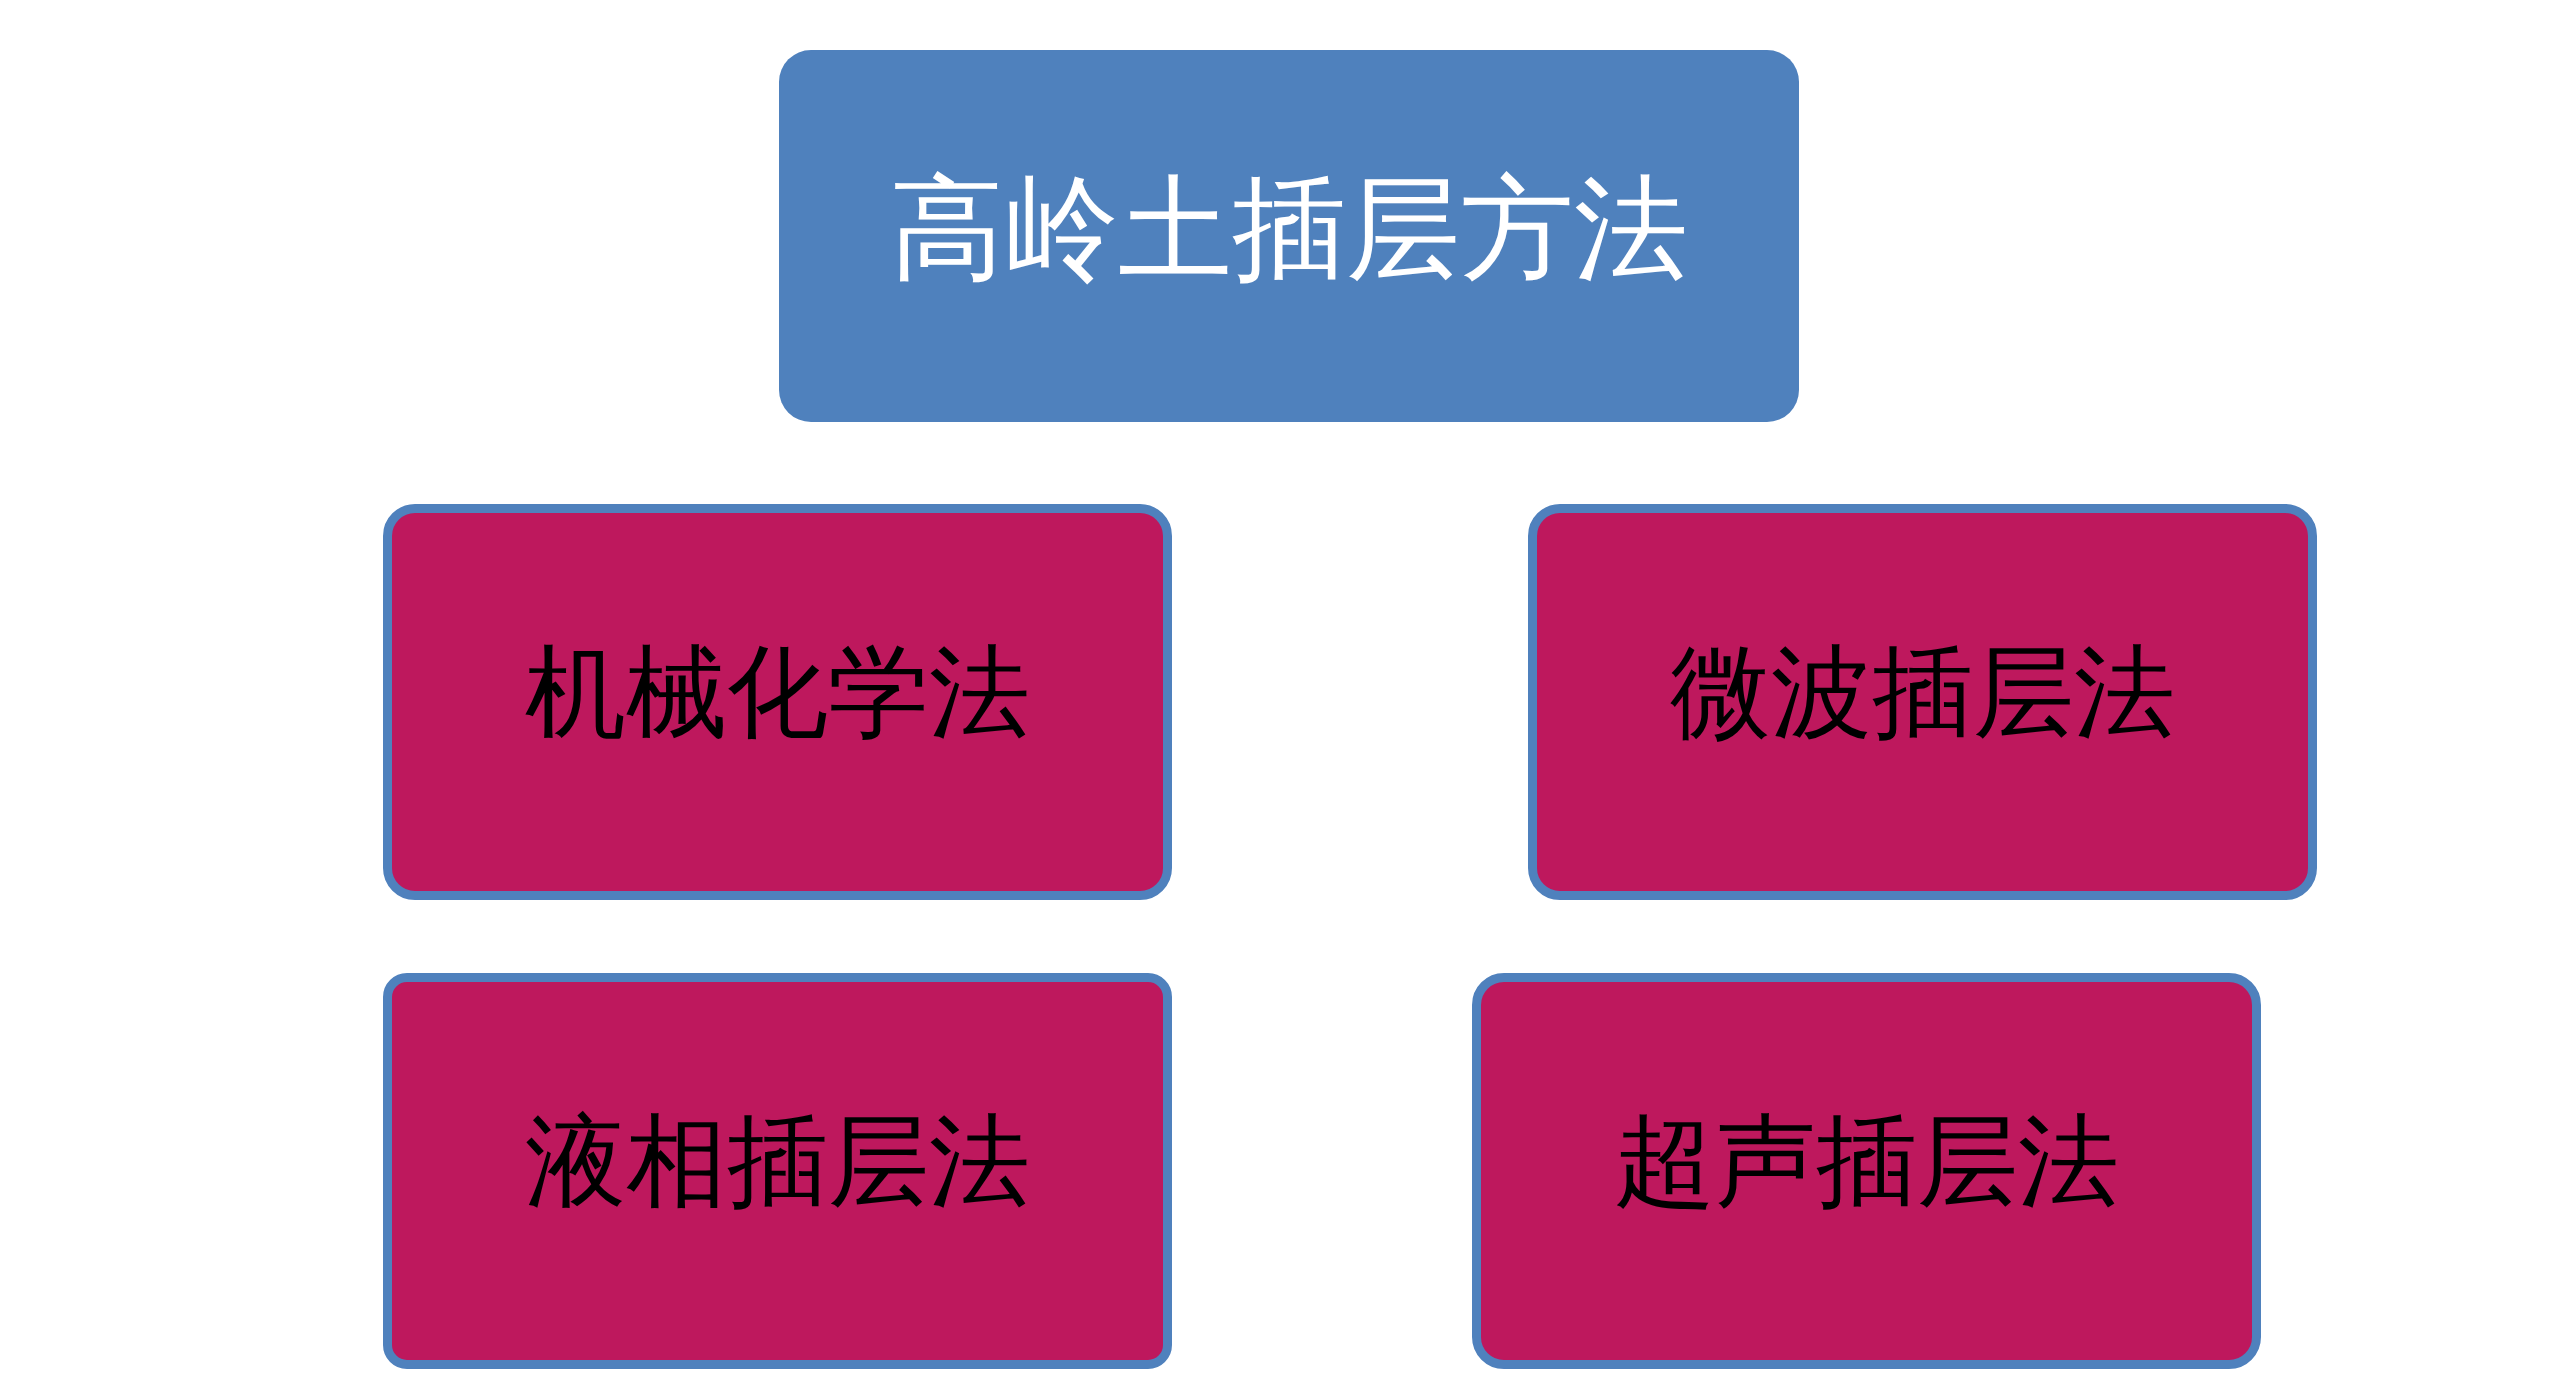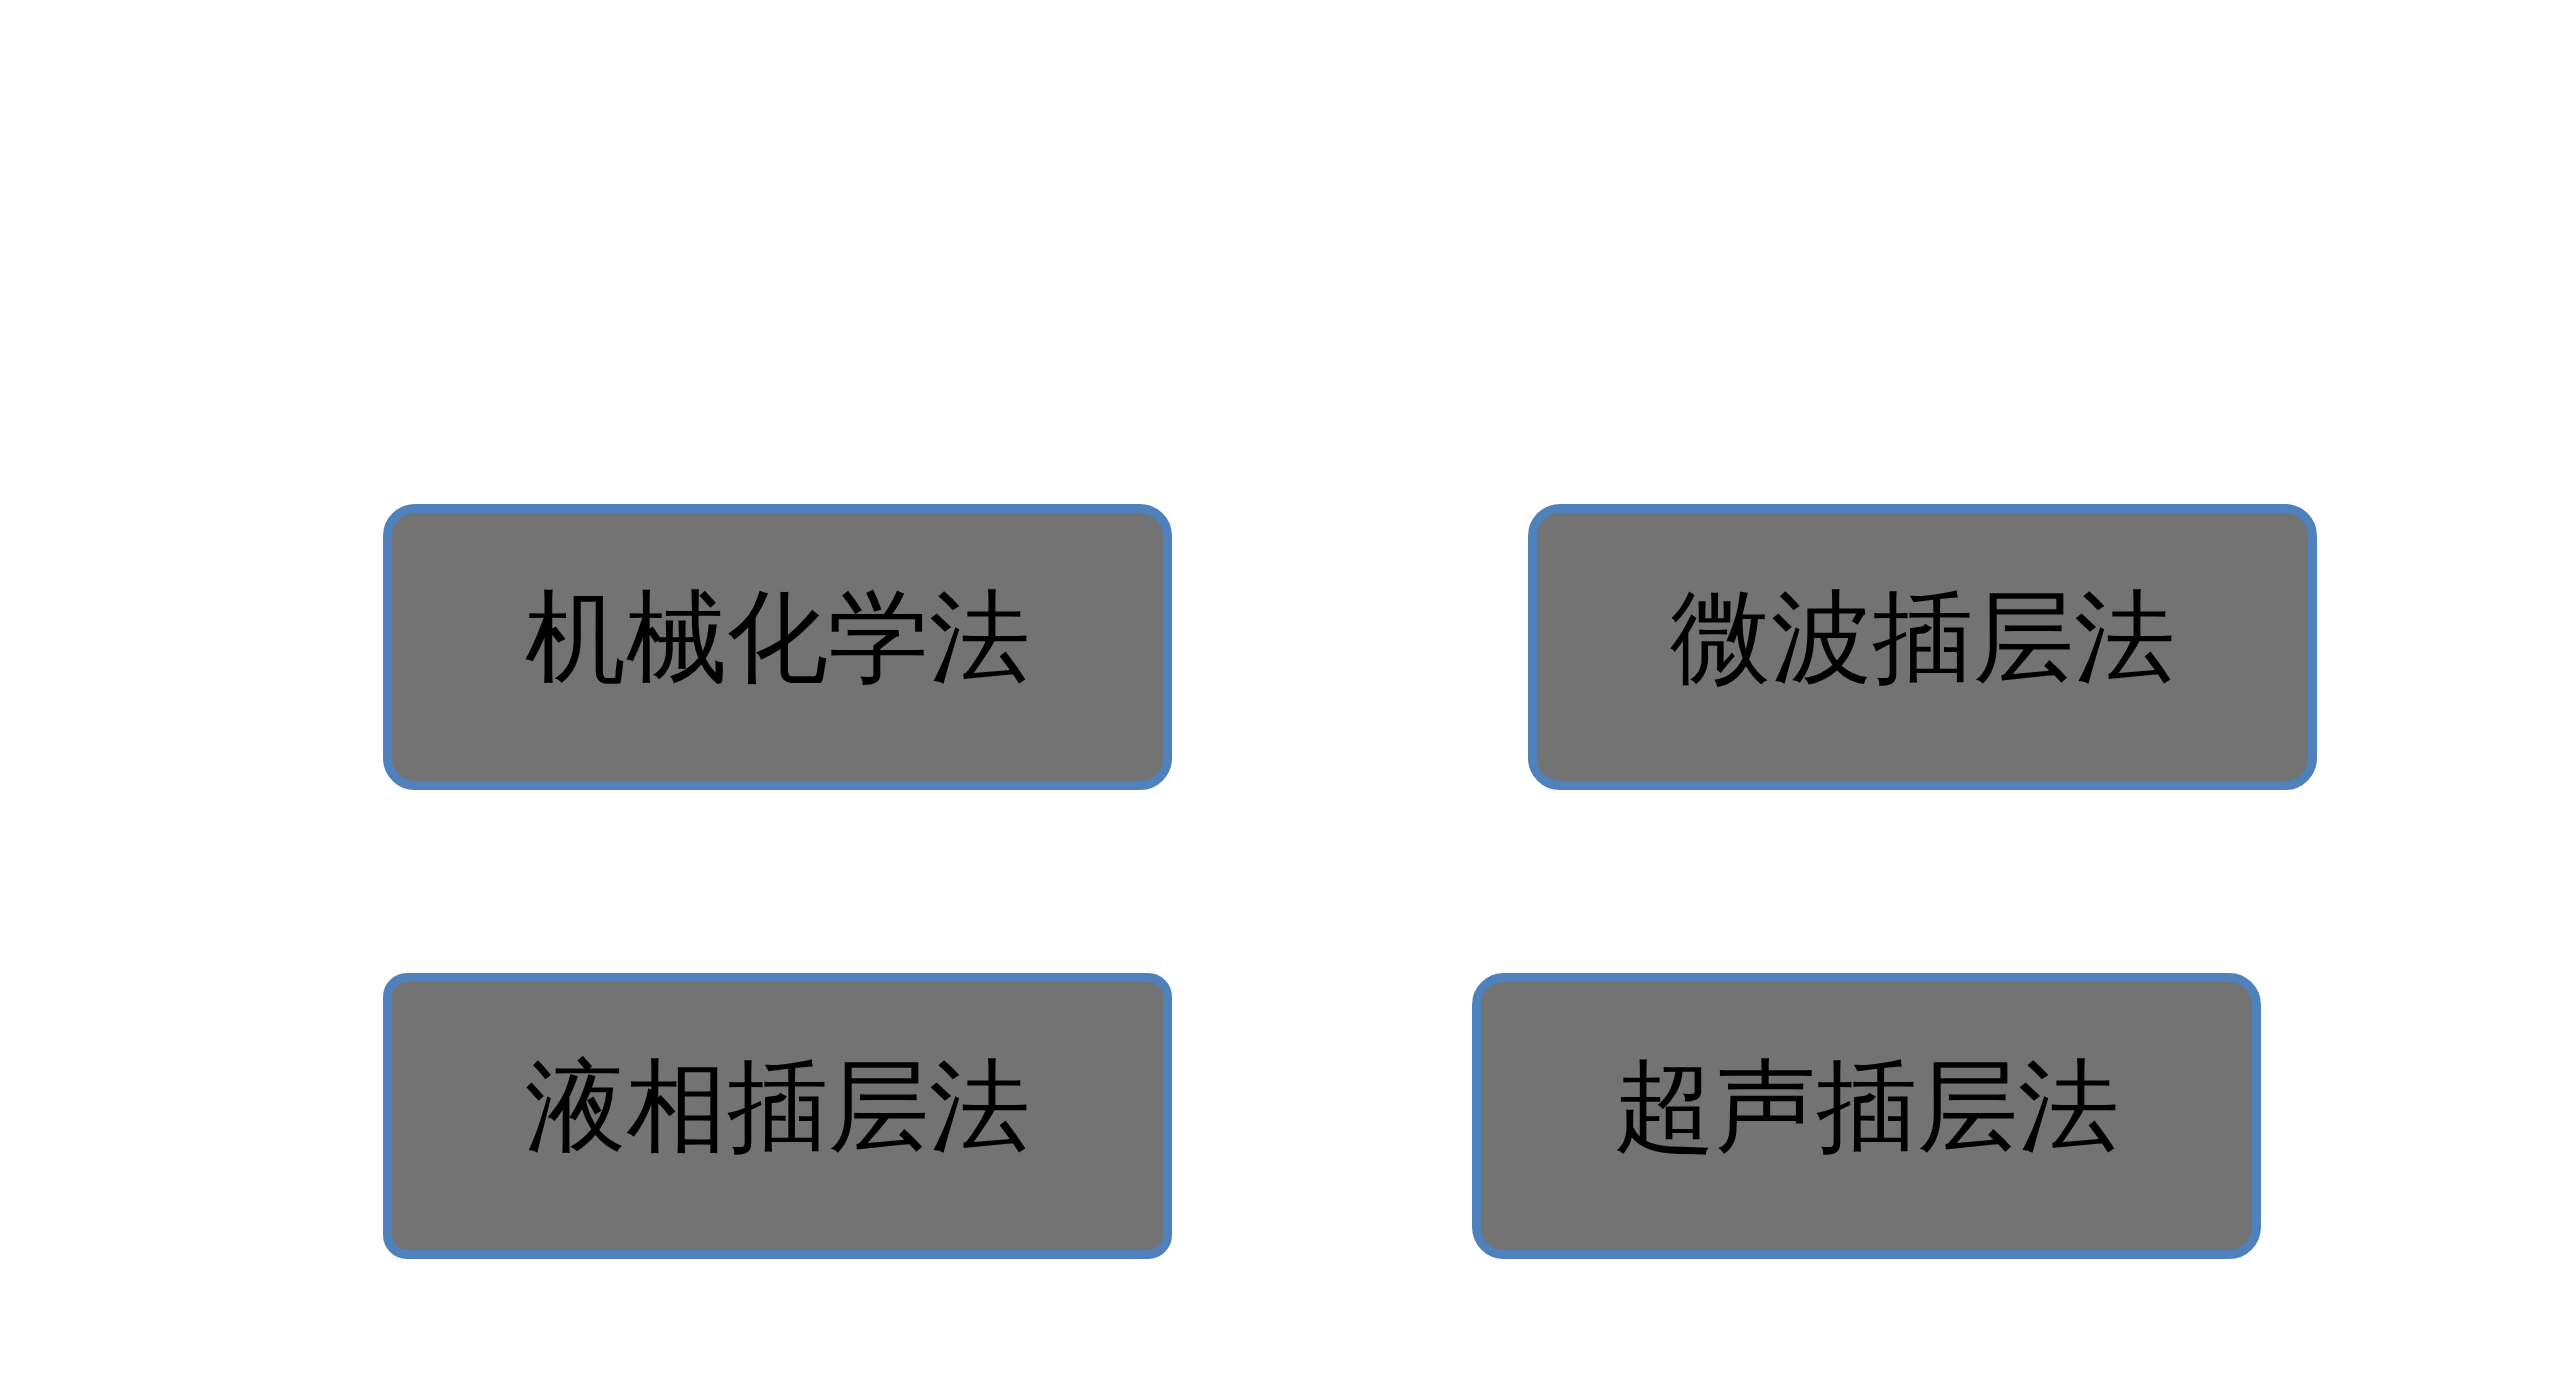--- a/index.html
+++ b/index.html
@@ -40,22 +40,22 @@
     letter-spacing: 0px;
     white-space: nowrap;
     font-weight: 400;
     transform: translateY(-6.1px);
   }
 
   
   .node-leaf {
     position: absolute;
     width: 789px;
-    height: 286px;
-    background: #737373;
+    height: 396px;
+    background: #be185d;
     border: 9.2px solid #4F81BD;
     border-radius: 32px;
     box-sizing: border-box;
     display: flex;
     align-items: center;
     justify-content: center;
     text-align: right;
   }
 
   .node-leaf .node-label {
@@ -71,20 +71,23 @@
   .leaf-tl { left: 383px;  top: 504px;  }
   .leaf-tr { left: 1528px; top: 504px;  }
   .leaf-bl { left: 383px;  top: 973px; border-radius: 24px; }
   .leaf-br { left: 1472px; top: 973px; }
 </style>
 </head>
 <body>
 
 <div id="canvas">
 
+  <div class="node-root">
+    <span class="node-label">高岭土插层方法</span>
+  </div>
 
   <div class="node-leaf leaf-tl">
     <span class="node-label">机械化学法</span>
   </div>
 
   <div class="node-leaf leaf-tr">
     <span class="node-label">微波插层法</span>
   </div>
 
   <div class="node-leaf leaf-bl">

